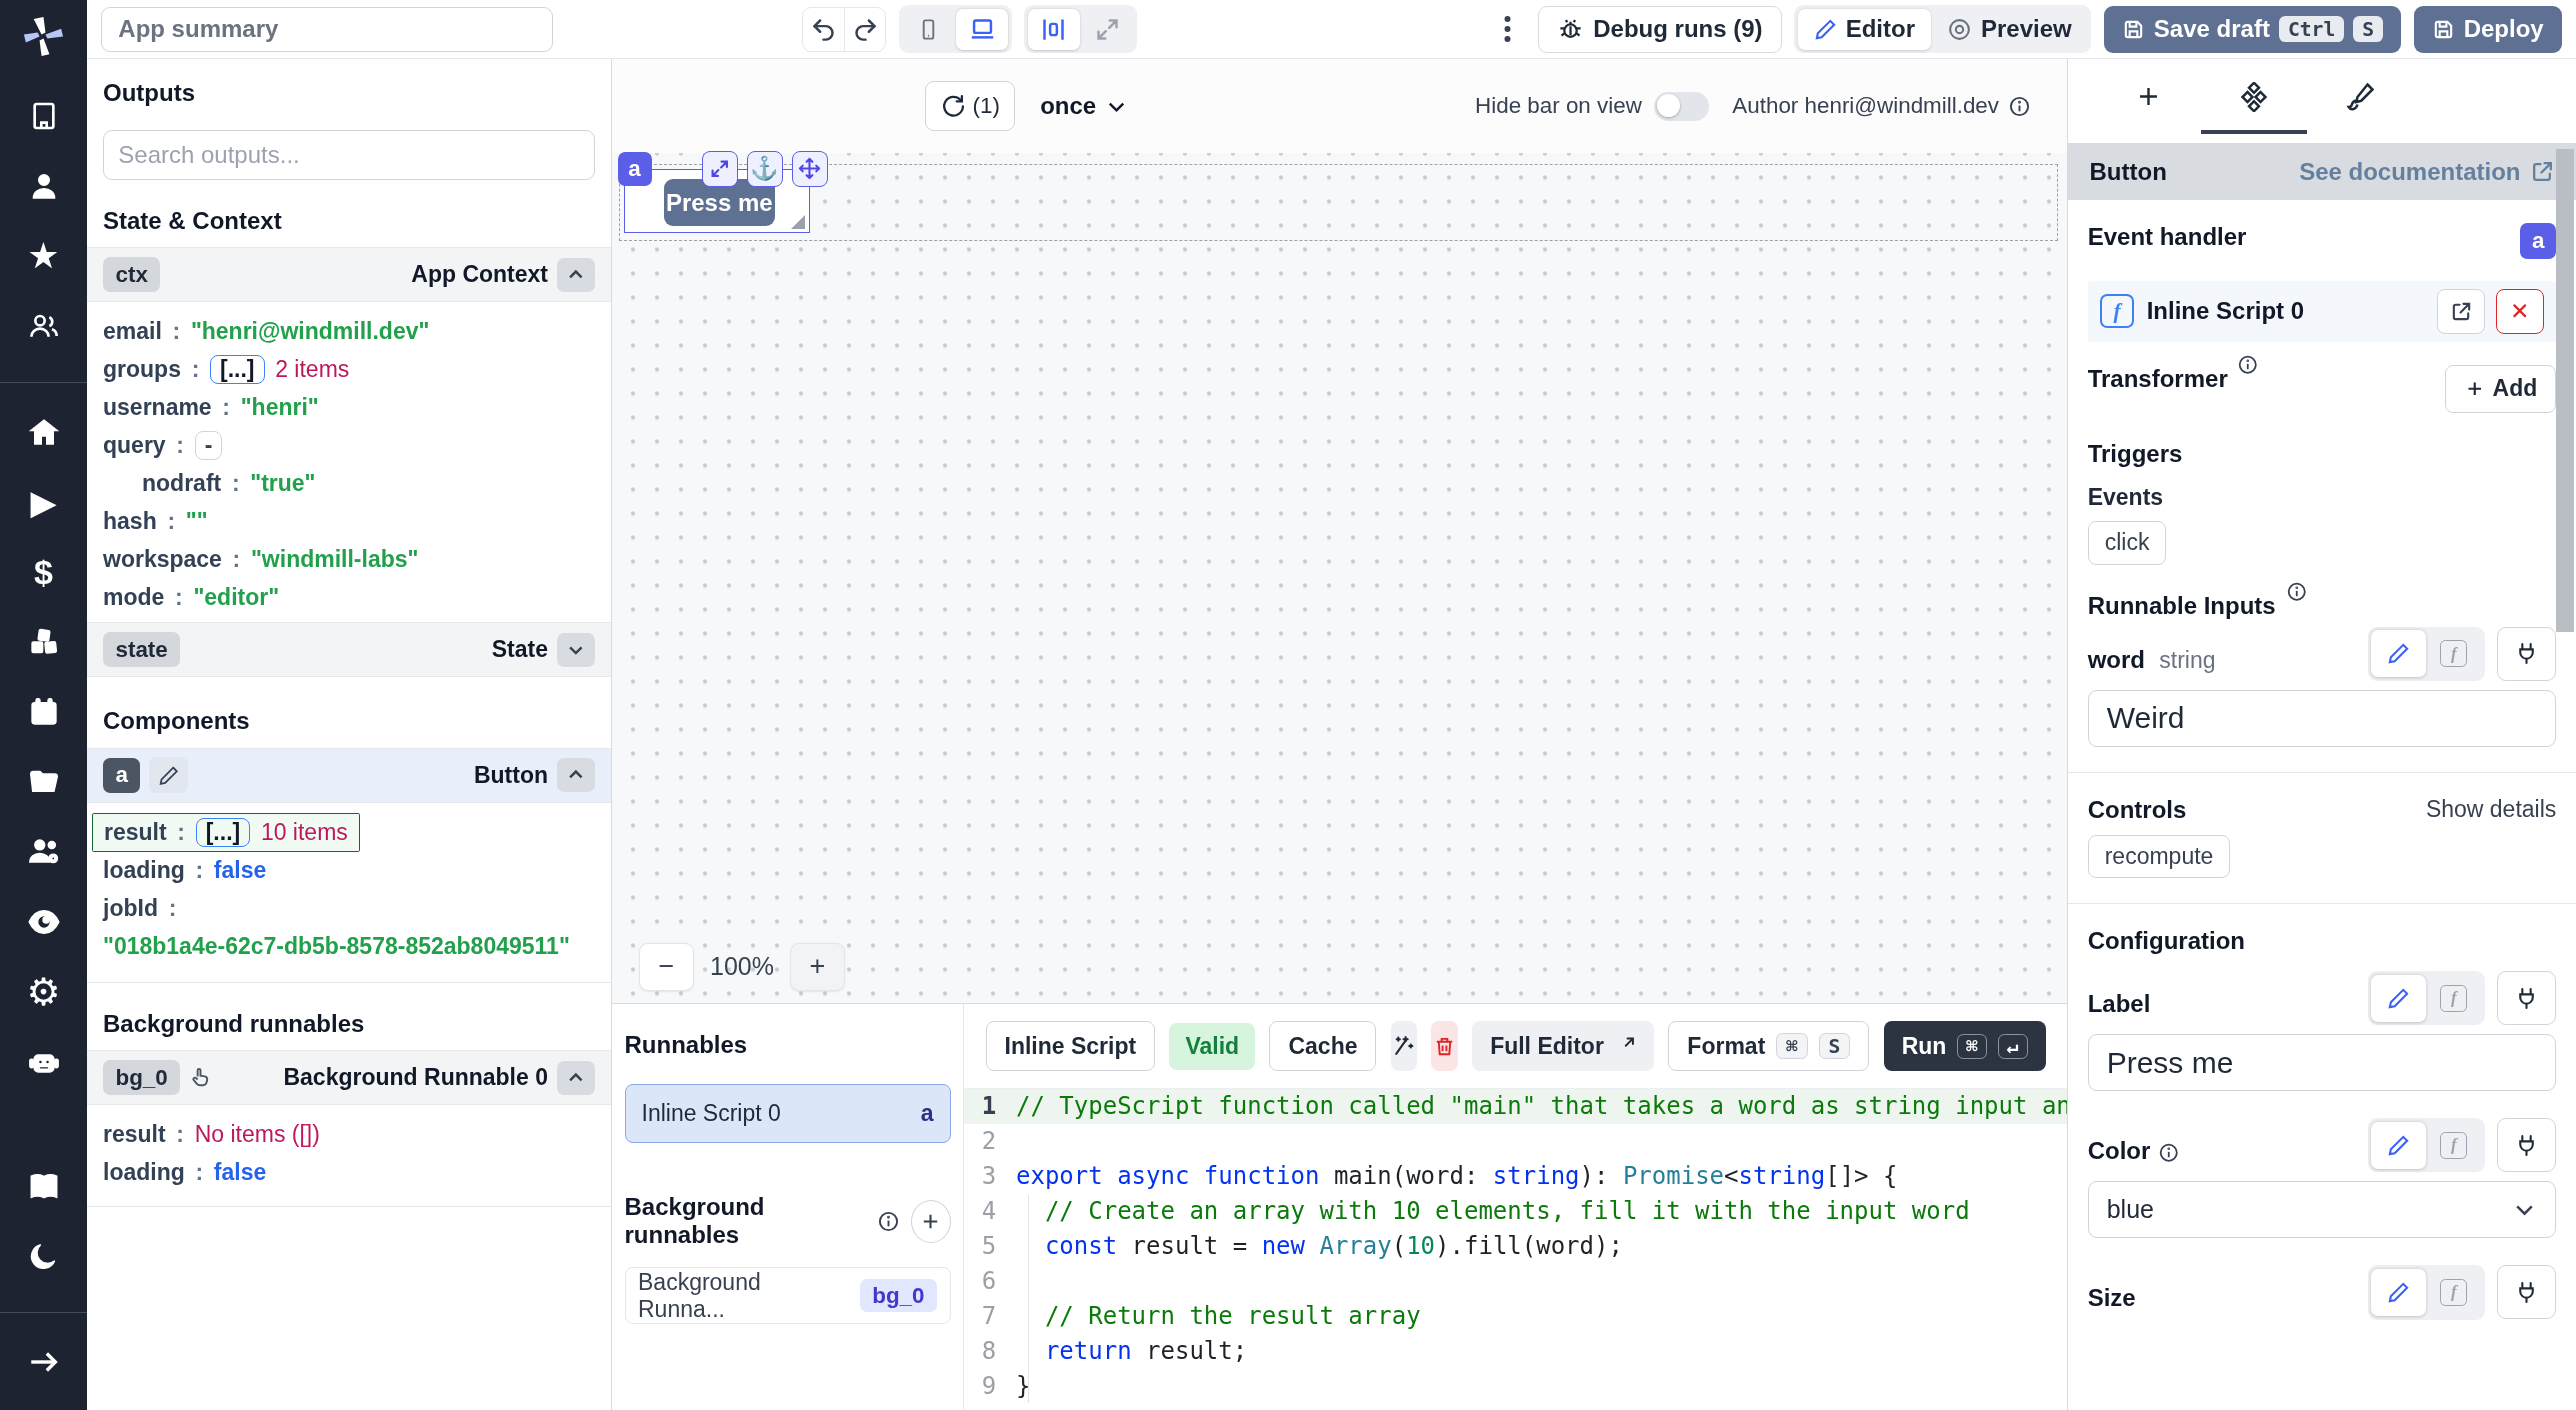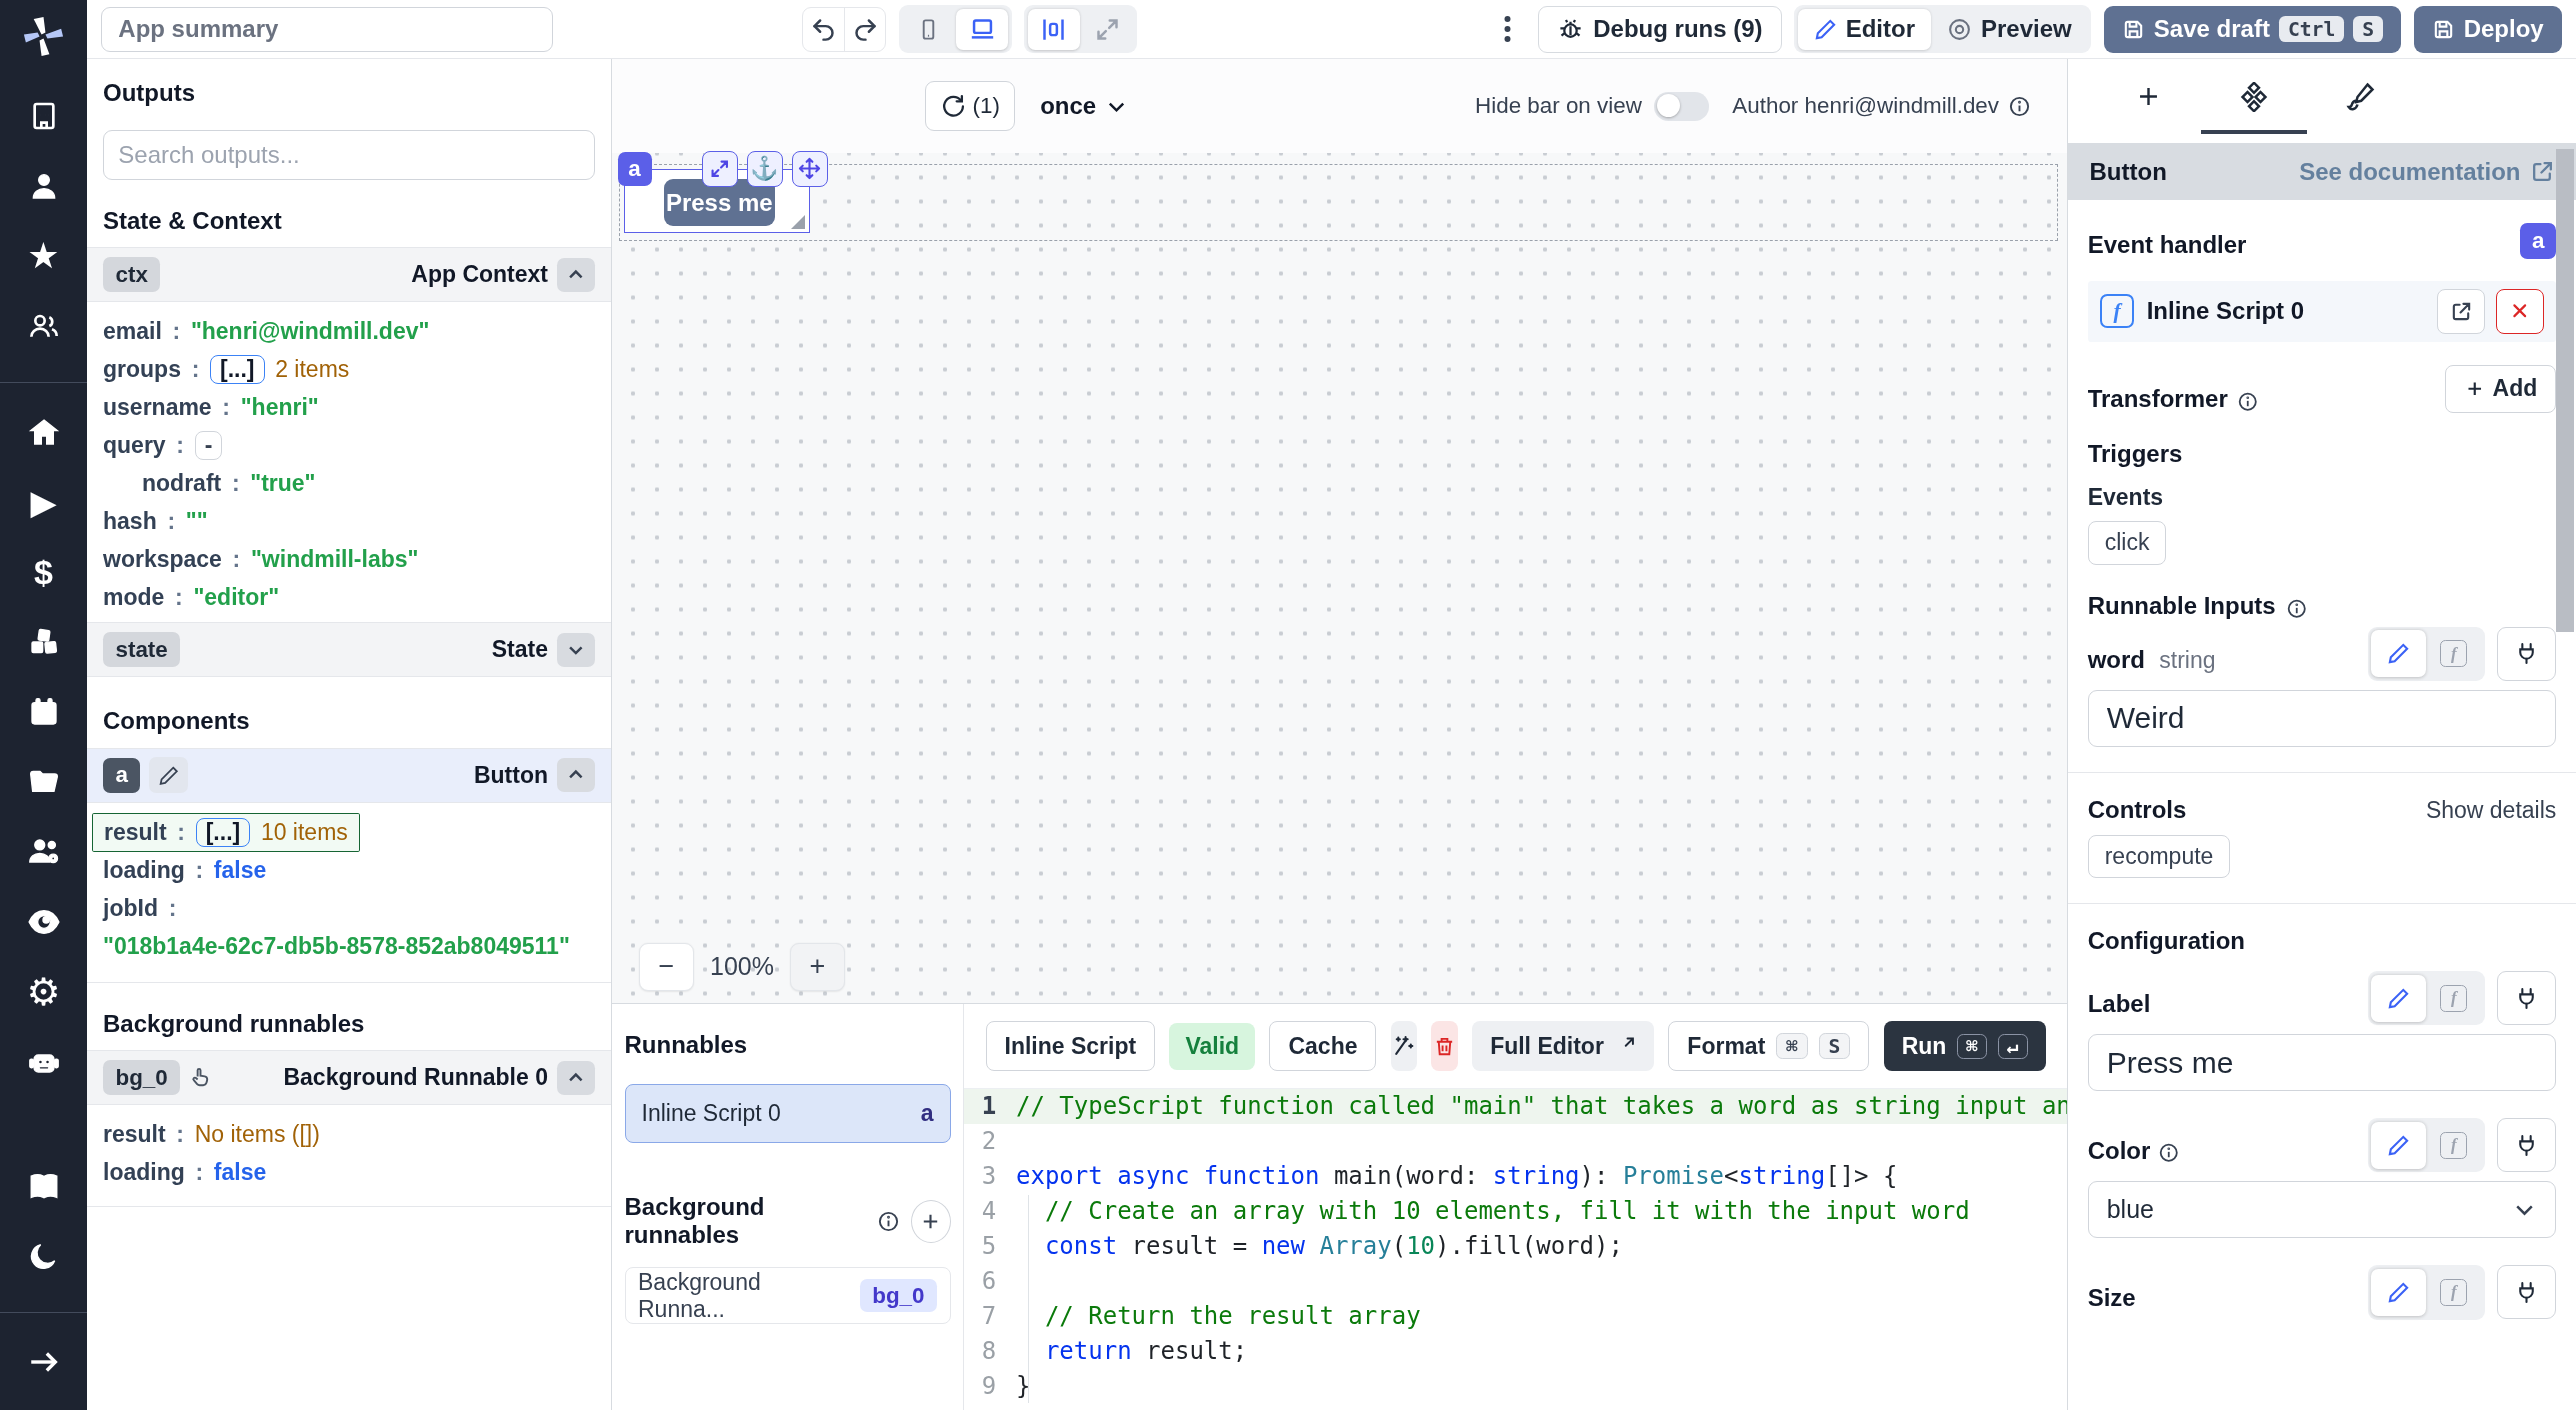--- a/index.html
+++ b/index.html
@@ -52,21 +52,21 @@
   .secrow .right { margin-left:auto; display:flex; align-items:center; gap:9px; font-weight:700; color:#111827; font-size:23px; }
   .chevbox { width:38px; height:34px; background:#d8dbe0; border-radius:7.2px; display:flex; align-items:center; justify-content:center; cursor:pointer; }
   .iconbox { width:39px; height:36px; background:#e2e6ee; border-radius:7.2px; display:flex; align-items:center; justify-content:center; margin-left:9px; cursor:pointer; }
   .otree { padding:10.7px 16px 5.4px; }
   .orow { display:flex; align-items:center; gap:10.7px; min-height:38px; }
   .orow.indent { padding-left:39px; }
   .okey { font-weight:700; color:#334155; }
   .colon { color:#64748b; font-weight:700; }
   .green { color:#22a04b; font-weight:700; }
   .blue { color:#2563eb; font-weight:700; }
-  .plain { color:#a16207;text-align:right; }
+  .plain { color:#be185d;text-align:right; }
   .jbox { border:1.8px solid #3b82f6; border-radius:8px; padding:0 9px; color:#111827; font-weight:700; cursor:pointer; }
   .jbox.dash { border-color:#d1d5db; color:#374151; }
   .resultHL { display:inline-flex; align-items:center; gap:10.7px; border:1.8px solid #166534; background:#f2faf4; padding:3.6px 10.7px; margin-left:-10.7px; border-radius:1.8px; }
   .jobid { color:#22a04b; font-weight:700; padding:0 16px 9px; word-break:break-all; }
   .hr { border-top:0.9px solid #e5e7eb; }
 
   
   .center { flex:1; display:flex; flex-direction:column; min-width:0; border-right:0.9px solid #d7dbe0; }
   .cantop { height:94px; background:#fcfcfd; display:flex; align-items:center; flex-shrink:0; padding:0 36px; }
   .refreshbox { margin-left:277px; display:flex; align-items:center; gap:7.2px; border:0.9px solid #d1d5db; background:#fff; border-radius:9px; height:50px; padding:0 14.3px; font-size:22.4px; color:#1f2937; cursor:pointer; }
@@ -126,21 +126,21 @@
   .rightpanel { width:508px; flex-shrink:0; display:flex; flex-direction:column; background:#fff; position:relative; }
   .rtabs { height:84px; display:flex; align-items:flex-start; padding-top:23px; flex-shrink:0; }
   .rtab { width:106px; display:flex; flex-direction:column; align-items:center; gap:18px; color:#1f2937; cursor:pointer; }
   .rtab .bar { width:106px; height:3.6px; background:transparent; }
   .rtab.active .bar { background:#374151; }
   .rhead { height:57px; background:#d8dce1; display:flex; align-items:center; padding:0 21.5px; flex-shrink:0; }
   .rhead .t { font-weight:700; font-size:24px; color:#111827; }
   .rhead .doc { margin-left:auto; display:flex; align-items:center; gap:9px; color:#64809e; font-weight:700; font-size:24px; cursor:pointer; }
   .rbody { flex:1; overflow:hidden; padding:0 19.7px; }
   .rsec-title { font-size:24px; font-weight:700; color:#111827; }
-  .rowflex { display:flex; align-items:flex-end; }
+  .rowflex { display:flex; align-items:flex-start; }
   .evh { margin-top:23px; }
   .evh .ab { margin-left:auto; width:36px; height:36px; background:#5b5fe8; border-radius:7.2px; color:#fff; font-weight:700; font-size:22.4px; display:flex; align-items:center; justify-content:center; }
   .scriptrow { margin-top:21.5px; background:#f4f7fb; border-radius:3.6px; height:61px; display:flex; align-items:center; padding:0 12.5px; gap:12.5px; }
   .scriptrow .nm { font-weight:700; color:#111827; font-size:24px; }
   .sqbtn { width:48px; height:45px; border:0.9px solid #d1d5db; background:#fff; border-radius:8px; display:flex; align-items:center; justify-content:center; cursor:pointer; }
   .sqbtn.redb { border:1.8px solid #dc2626; color:#dc2626; }
   .fico { width:34px; height:34px; border:2.2px solid #3b82f6; border-radius:7.2px; color:#3b82f6; font-style:italic; font-weight:700; font-size:21.5px; display:flex; align-items:center; justify-content:center; font-family:"Liberation Serif",serif; }
   .transf { margin-top:23px; }
   .addbtn { margin-left:auto; display:flex; align-items:center; gap:7.2px; border:0.9px solid #d1d5db; border-radius:8px; height:48px; padding:0 18px; font-size:23px; font-weight:700; cursor:pointer; }
   .subh { font-size:23px; font-weight:700; color:#1f2937; }

